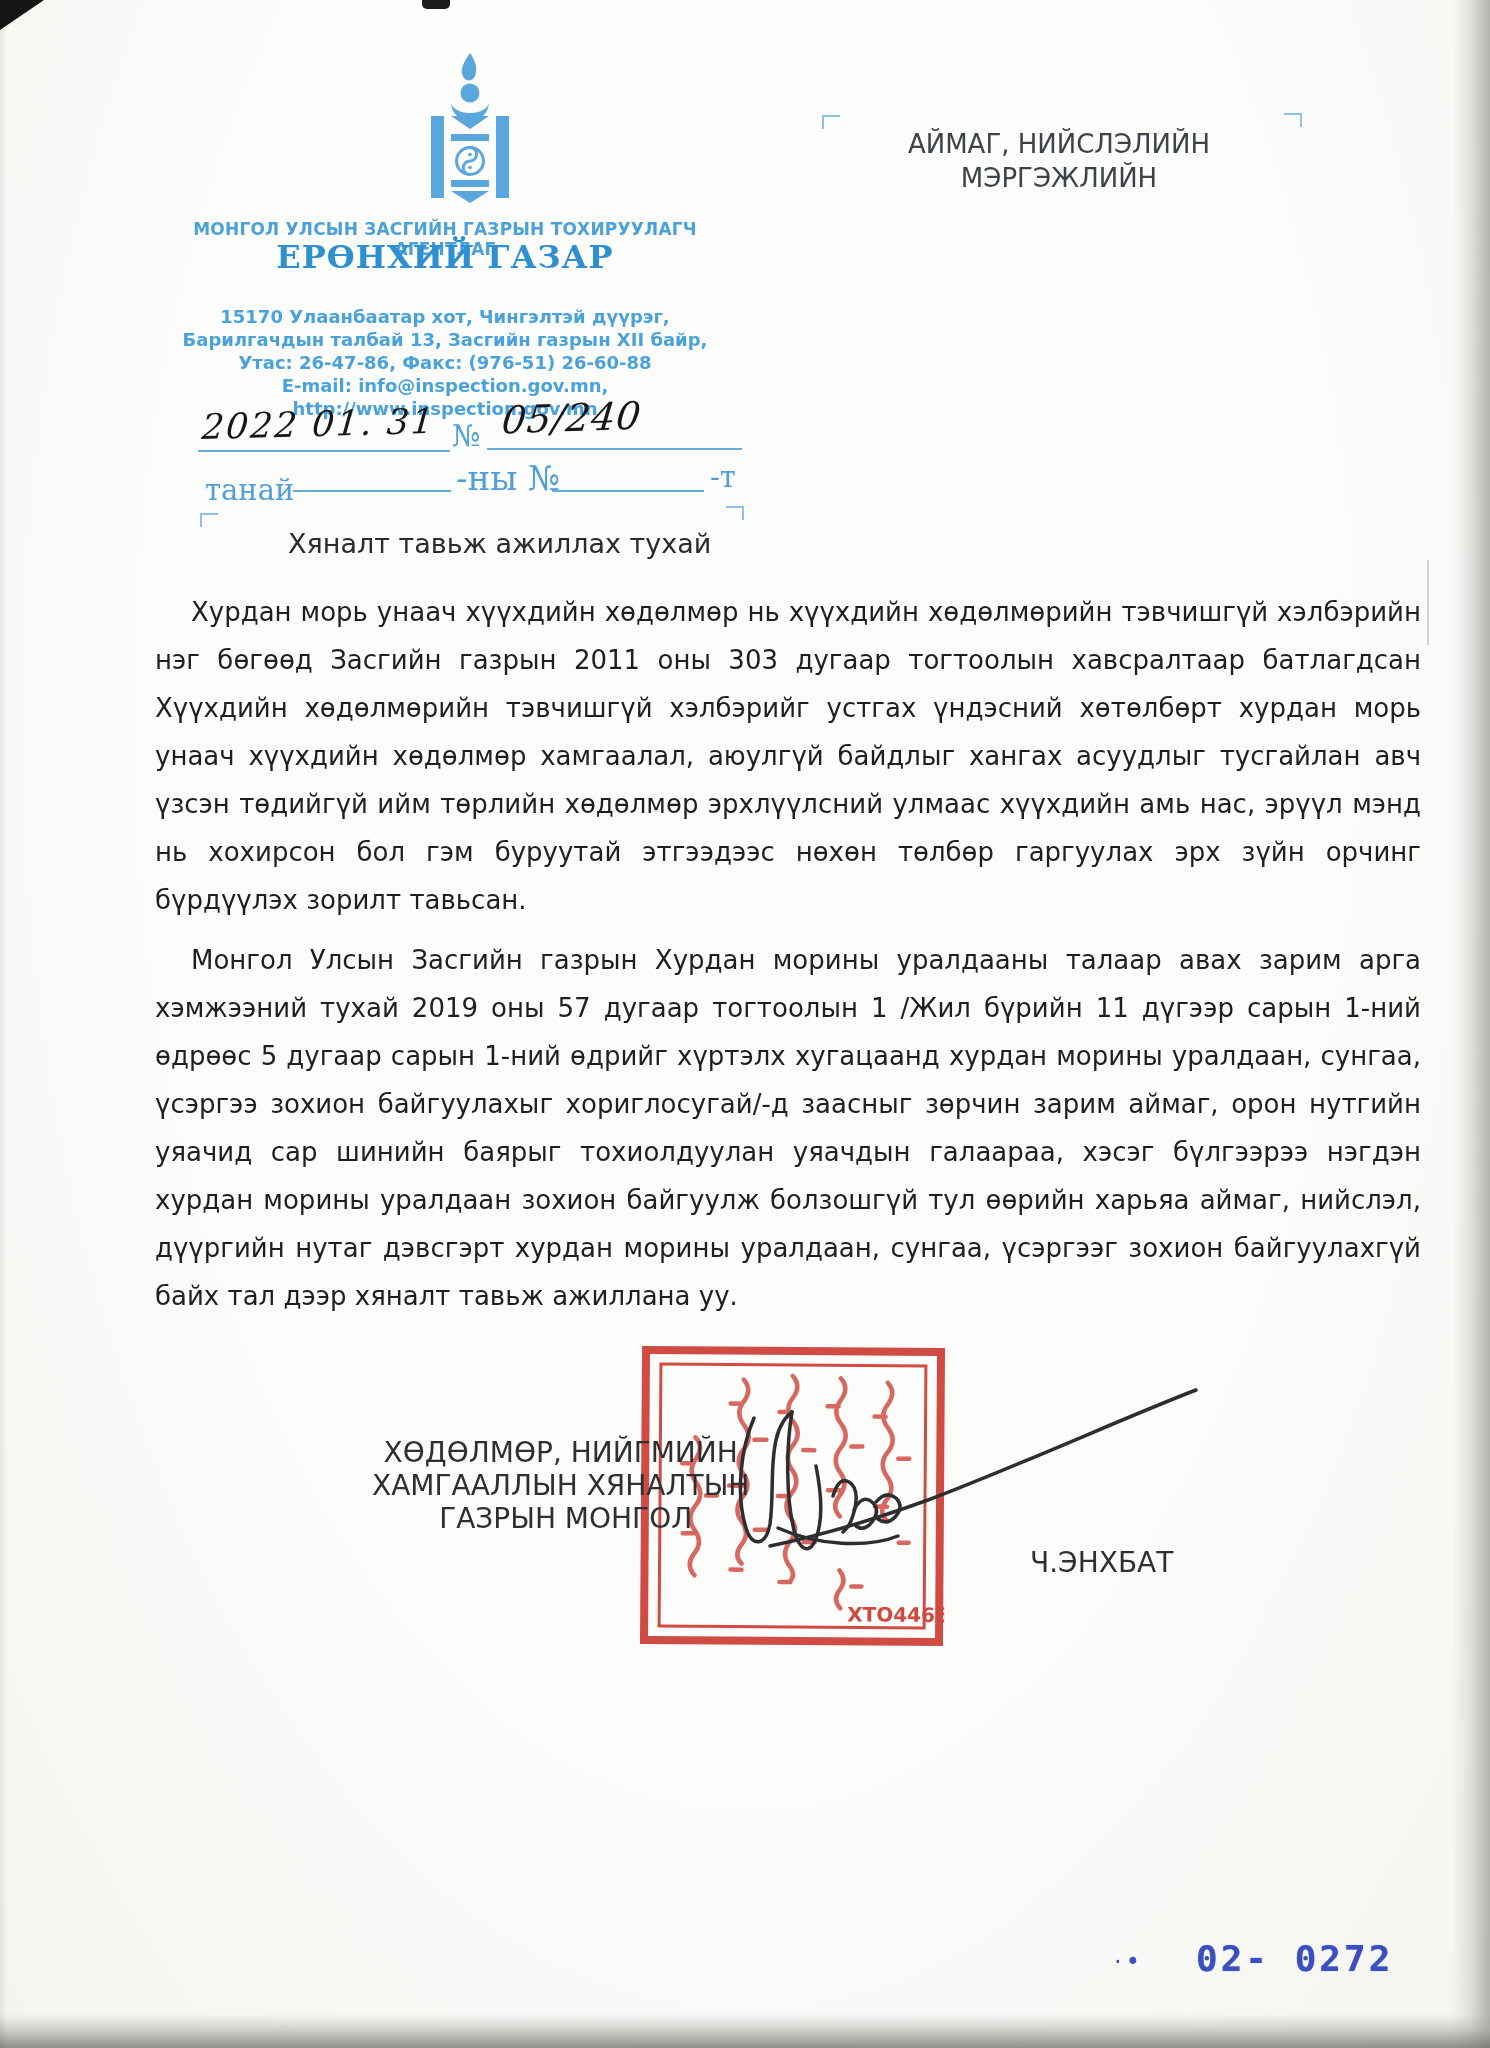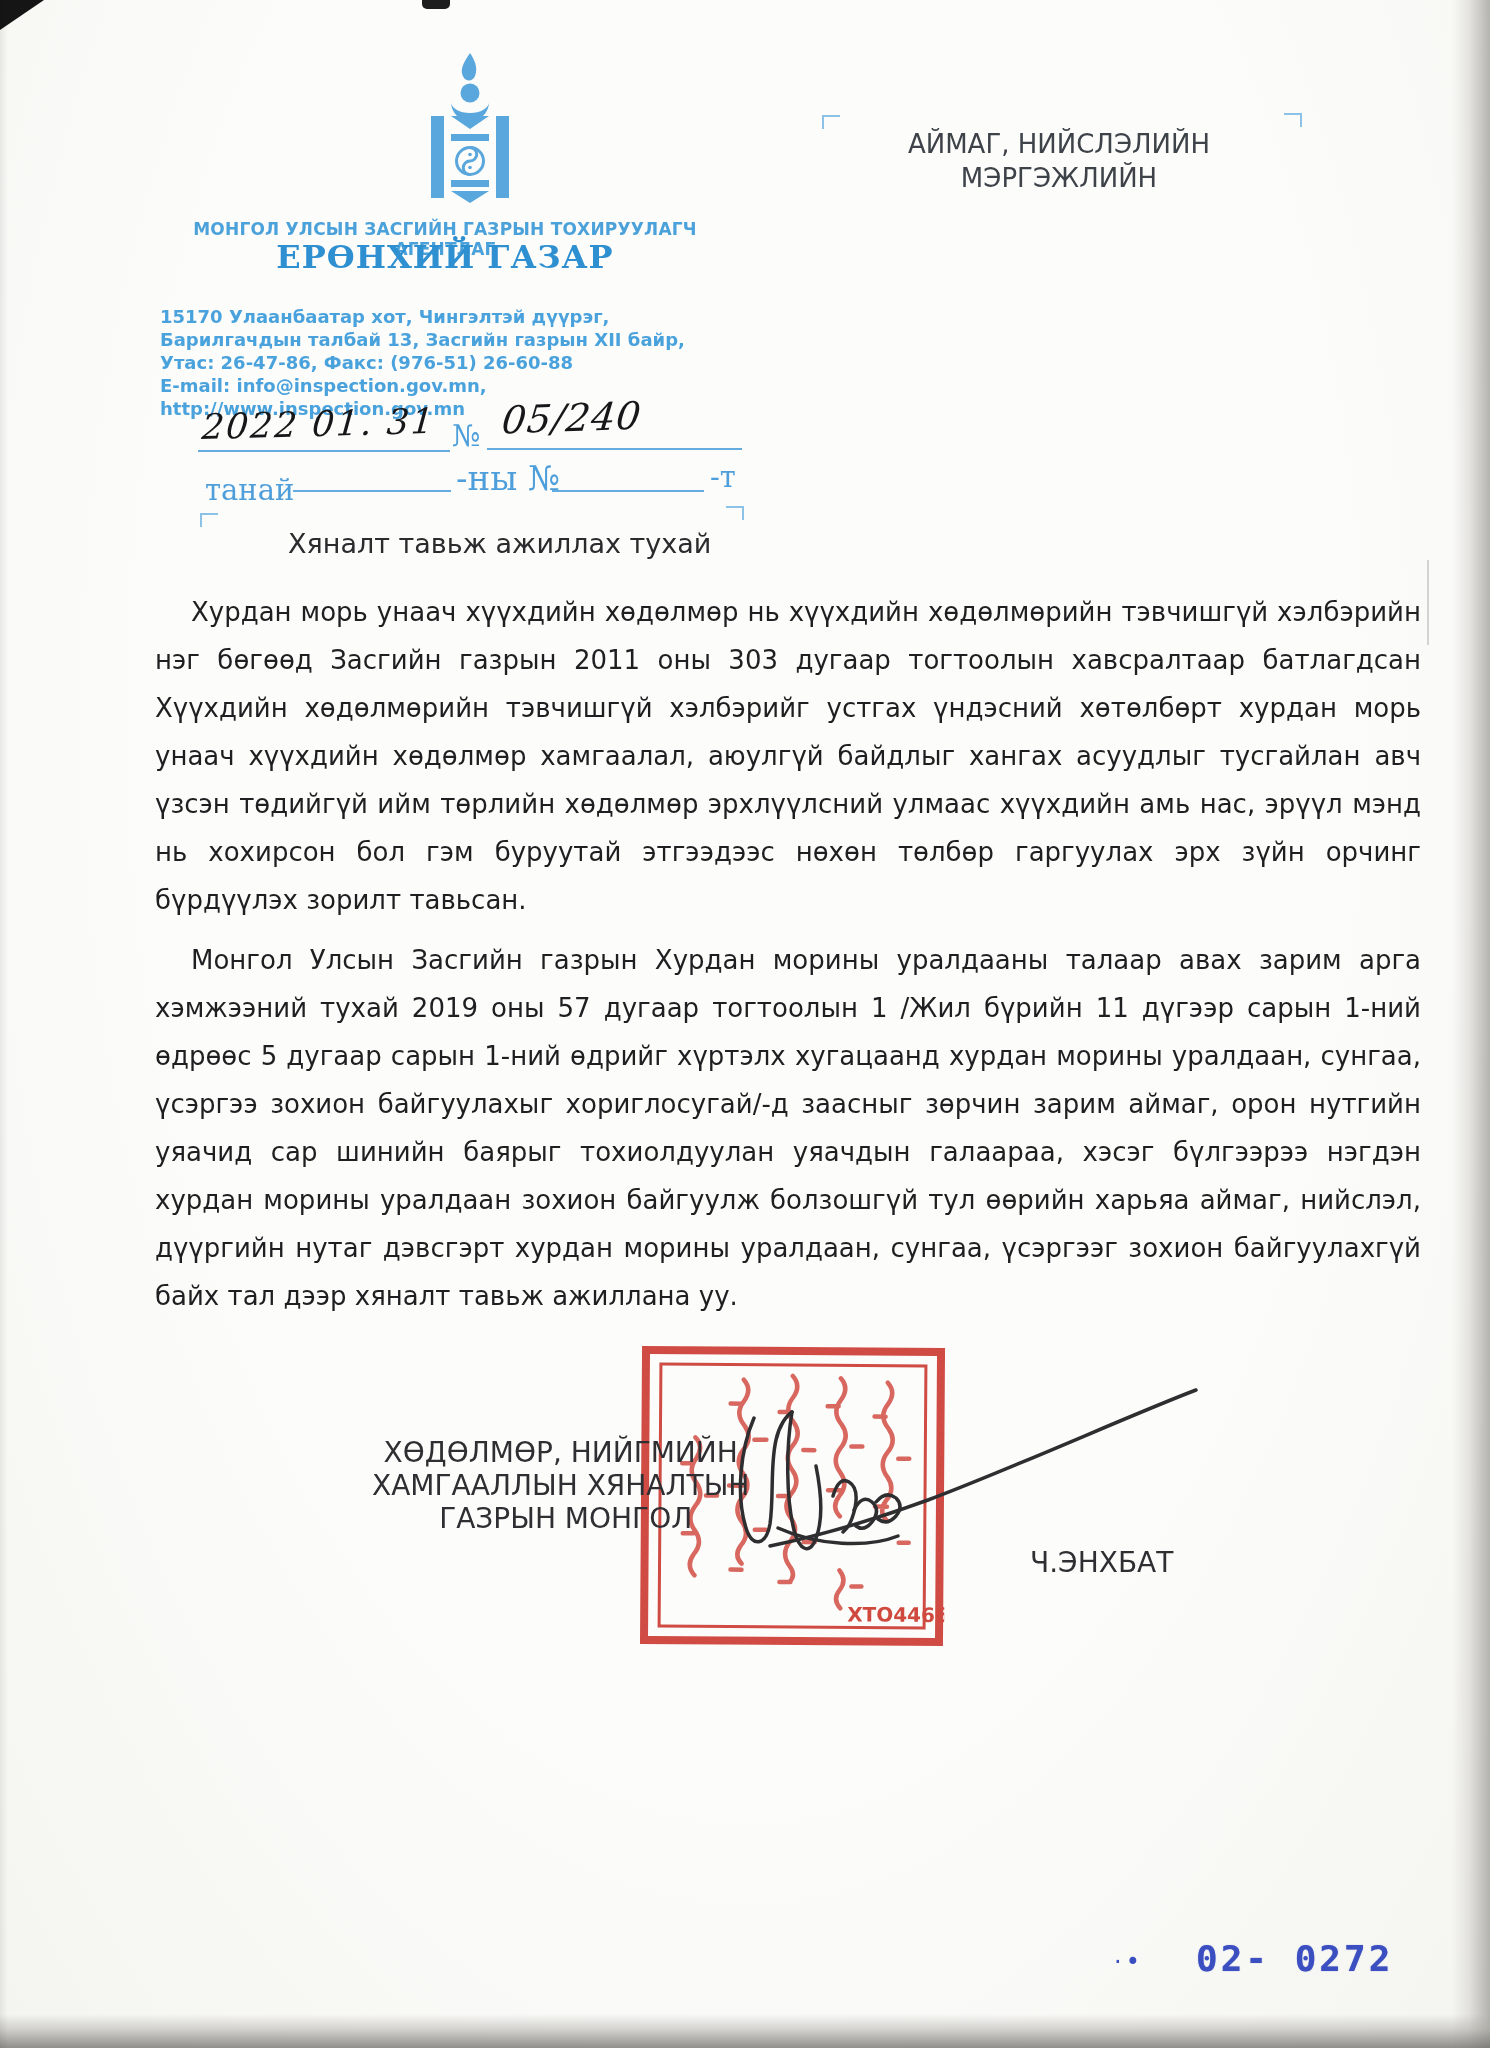--- a/index.html
+++ b/index.html
@@ -16,21 +16,21 @@
         background:linear-gradient(180deg, rgba(150,148,143,0) 0%, rgba(165,163,158,.45) 45%, rgba(110,108,104,.75) 100%);}
   .edge-left{position:absolute;left:0;top:0;width:8px;height:100%;
         background:linear-gradient(90deg, rgba(0,0,0,.07), rgba(0,0,0,0));}
   .scratch{position:absolute;left:1427px;top:560px;width:2px;height:85px;background:rgba(110,110,110,.28);}
   
   .logo{position:absolute;left:428px;top:52px;}
   .agency{position:absolute;left:150px;top:219px;width:590px;text-align:center;
         font-size:17px;font-weight:bold;color:#4ba1da;letter-spacing:.2px;}
   .orgname{position:absolute;left:160px;top:239px;width:570px;text-align:center;
         font-family:"DejaVu Serif", serif;font-size:32px;line-height:36px;font-weight:bold;color:#2e8fd1;letter-spacing:1px;}
-  .address{position:absolute;left:160px;top:305px;width:570px;text-align:left;
+  .address{position:absolute;left:160px;top:305px;width:570px;text-align:center;
         font-size:18px;line-height:23px;font-weight:bold;color:#4aa2dd;}
   
   .hw{font-family:"DejaVu Serif", serif;font-style:italic;color:#17171a;}
   .hw-date{position:absolute;left:202px;top:404px;font-size:35px;letter-spacing:2px;transform:rotate(-1.5deg) skewX(-6deg);}
   .hw-no{position:absolute;left:502px;top:396px;font-size:38px;letter-spacing:1px;transform:rotate(-2deg) skewX(-8deg);}
   .bline{position:absolute;height:0;border-bottom:2px solid #64abe0;}
   .ref-serif{position:absolute;font-family:"DejaVu Serif", serif;color:#4d9eda;}
   
   .corner{position:absolute;width:16px;height:12px;border-top:2px solid #8cc2e8;}
   .corner.tl{border-left:2px solid #8cc2e8;}

